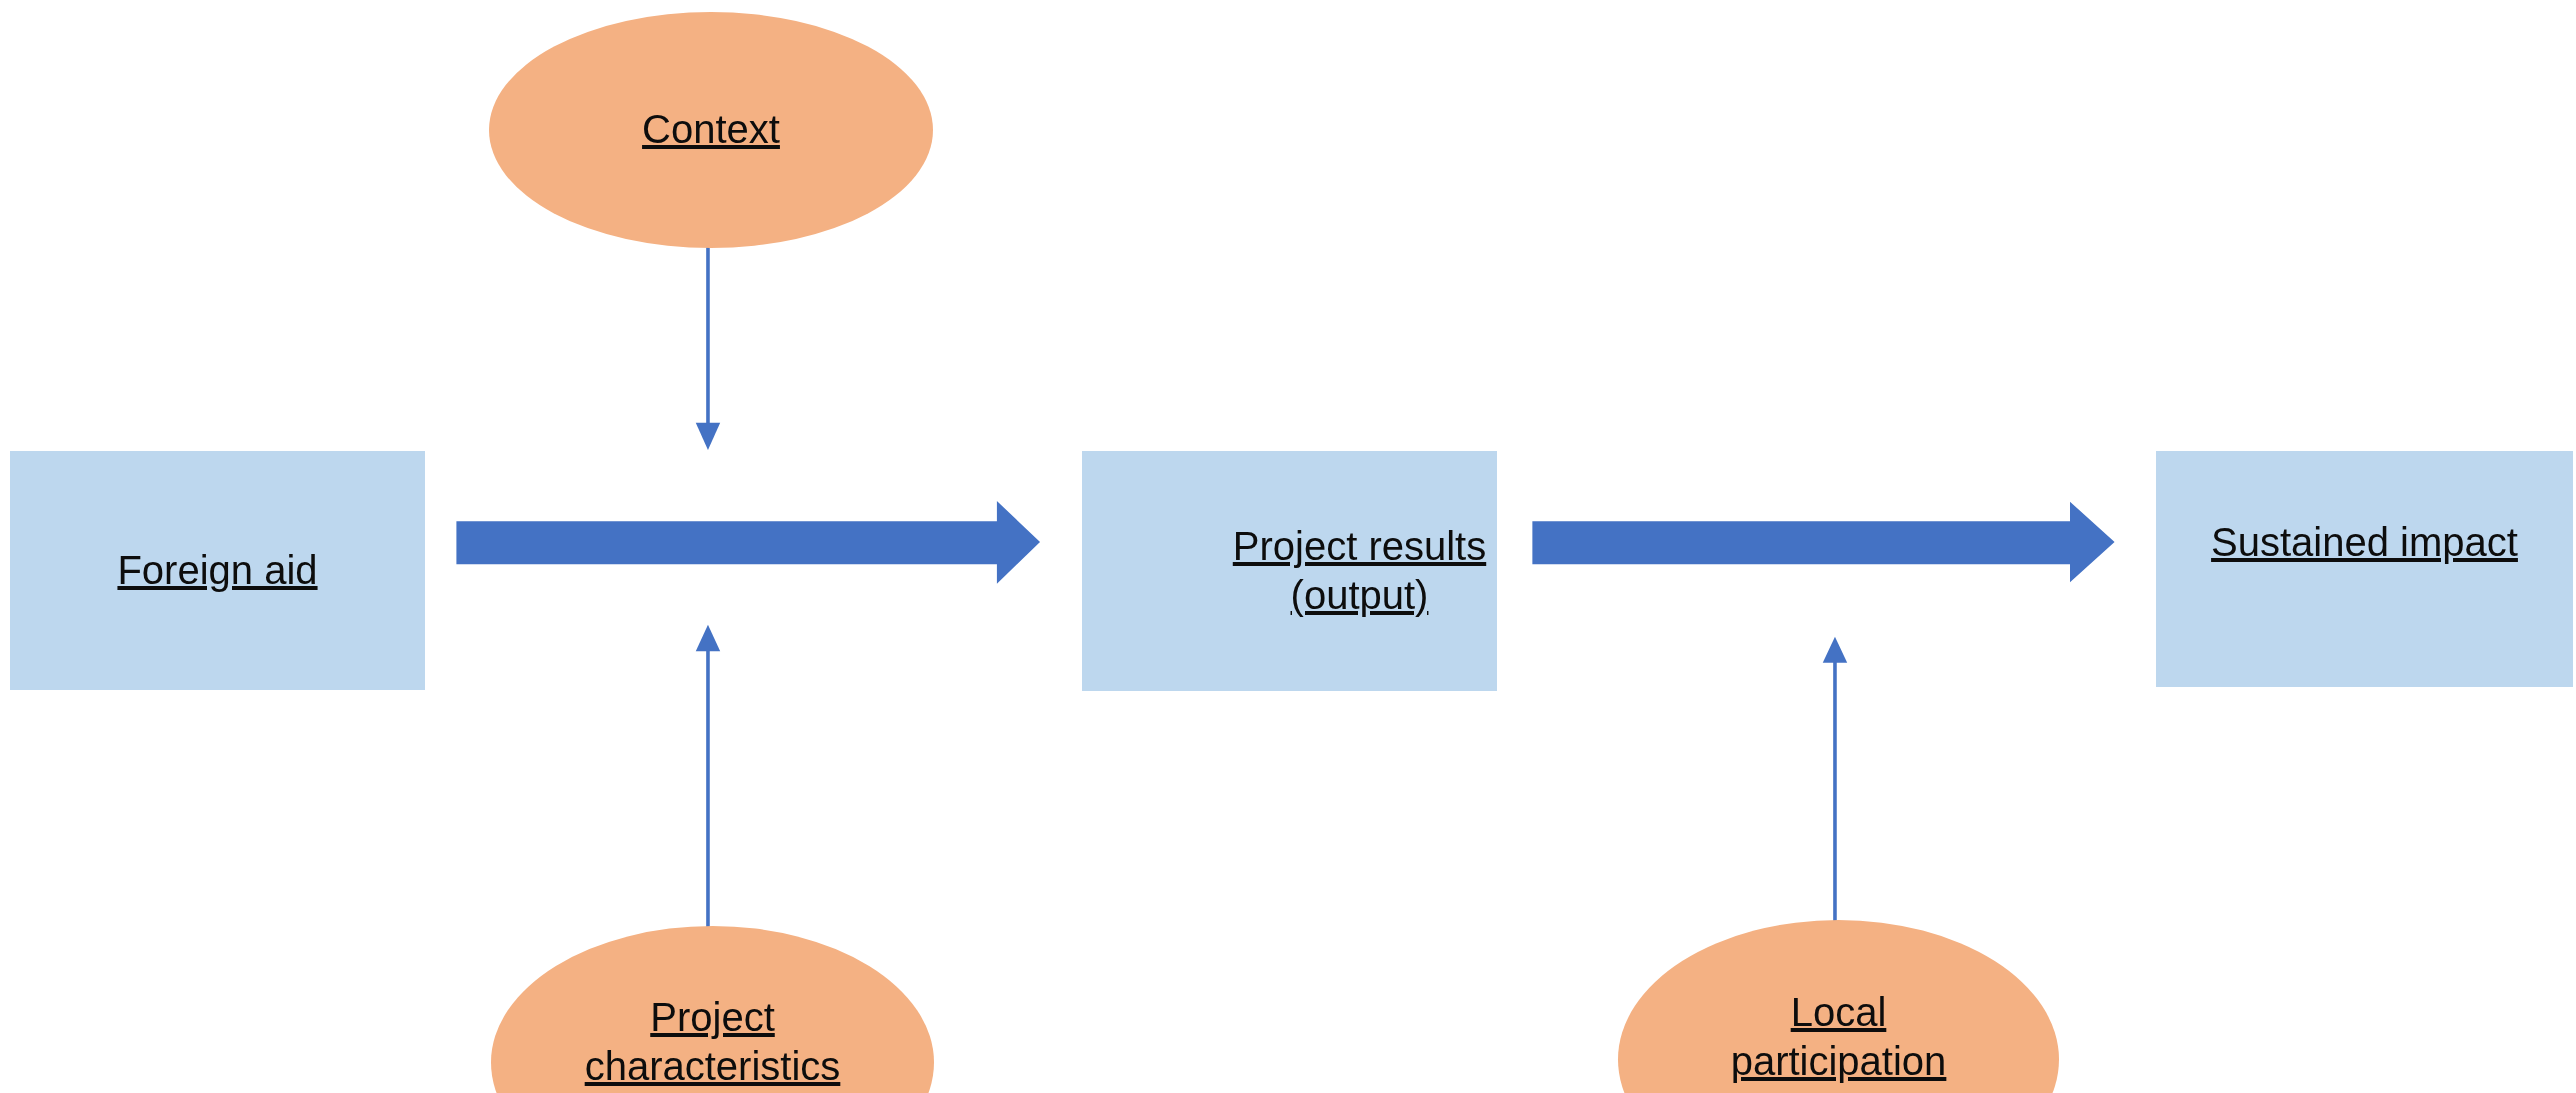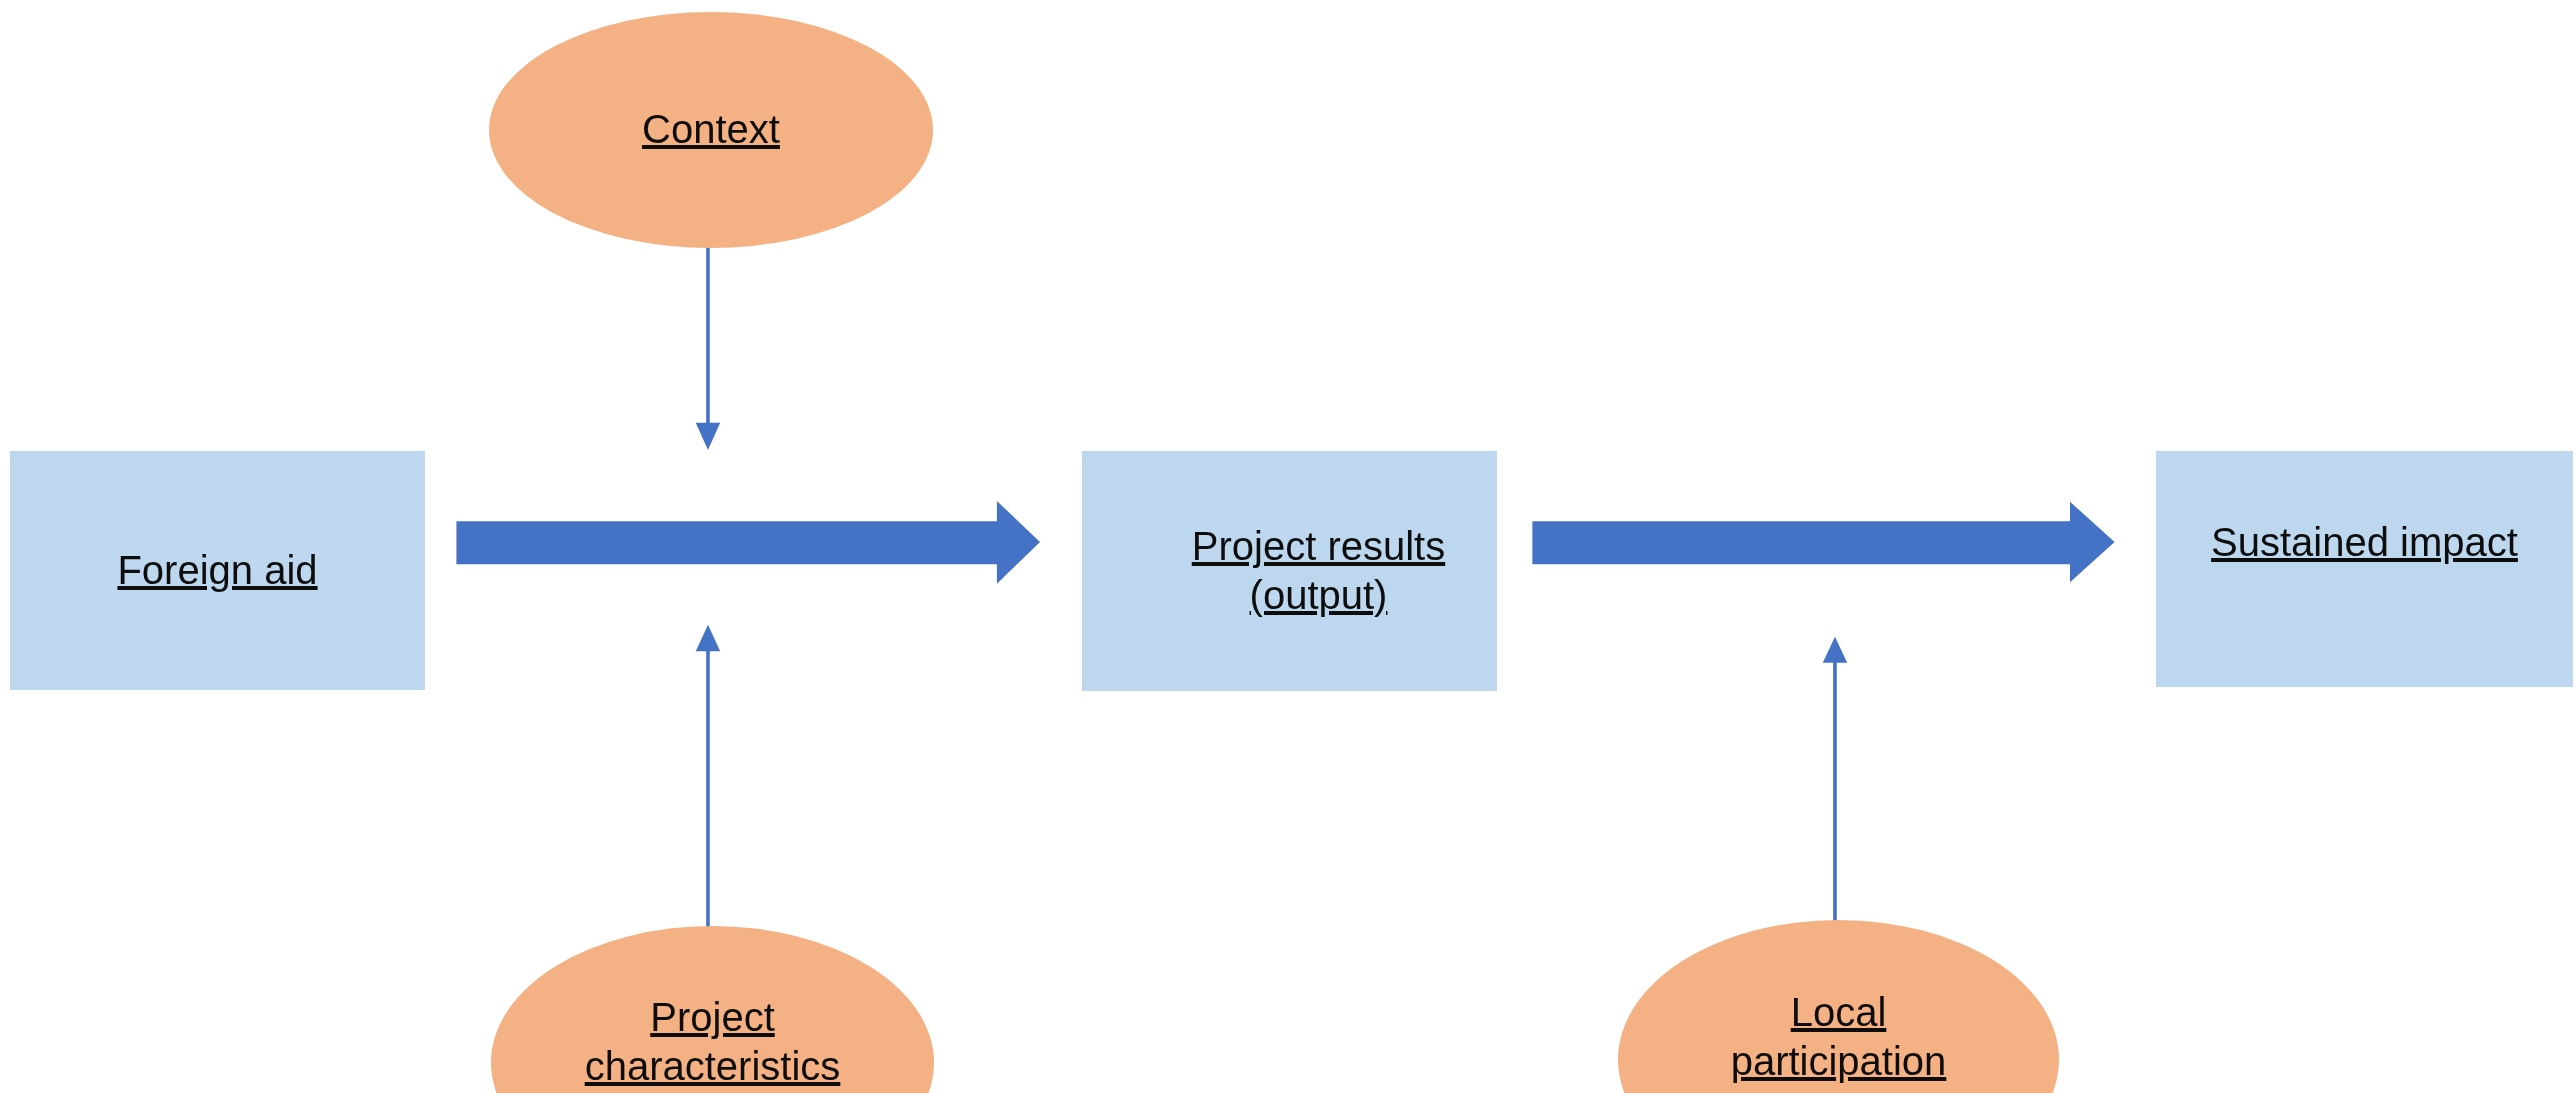--- a/index.html
+++ b/index.html
@@ -45,21 +45,21 @@
   .box {
     position: absolute;
     background: #bdd7ee;
     border: none;
   }
   #box-foreign-aid   { left: 10px;   top: 451px; width: 415px; height: 239px; }
   #box-project-results { left: 1082px; top: 451px; width: 415px; height: 240px; }
   #box-sustained-impact { left: 2156px; top: 451px; width: 417px; height: 236px; }
 
   #label-foreign-aid      { left: 10px;   top: 451px; width: 415px; height: 239px; }
-  #label-project-results  { left: 1091px; top: 451px; width: 455px; height: 240px; }
+  #label-project-results  { left: 1132px; top: 451px; width: 455px; height: 240px; }
   #label-sustained-impact { left: 2156px; top: 424px; width: 417px; height: 236px; }
 
   
   .ellipse {
     position: absolute;
     background: #f4b183;
     border-radius: 50%;
   }
   #ellipse-context                  { left: 489px;  top: 11.5px;   width: 444px; height: 236px; }
   #ellipse-project-characteristics  { left: 491px;  top: 926px; width: 443px; height: 273px; }

